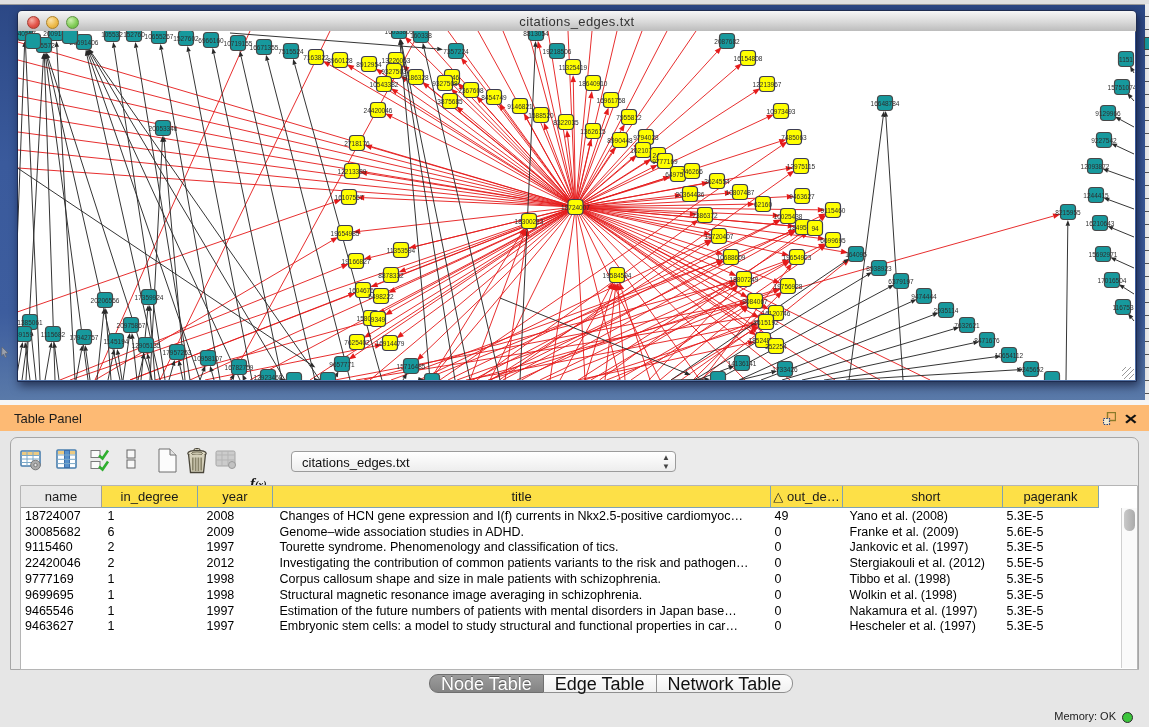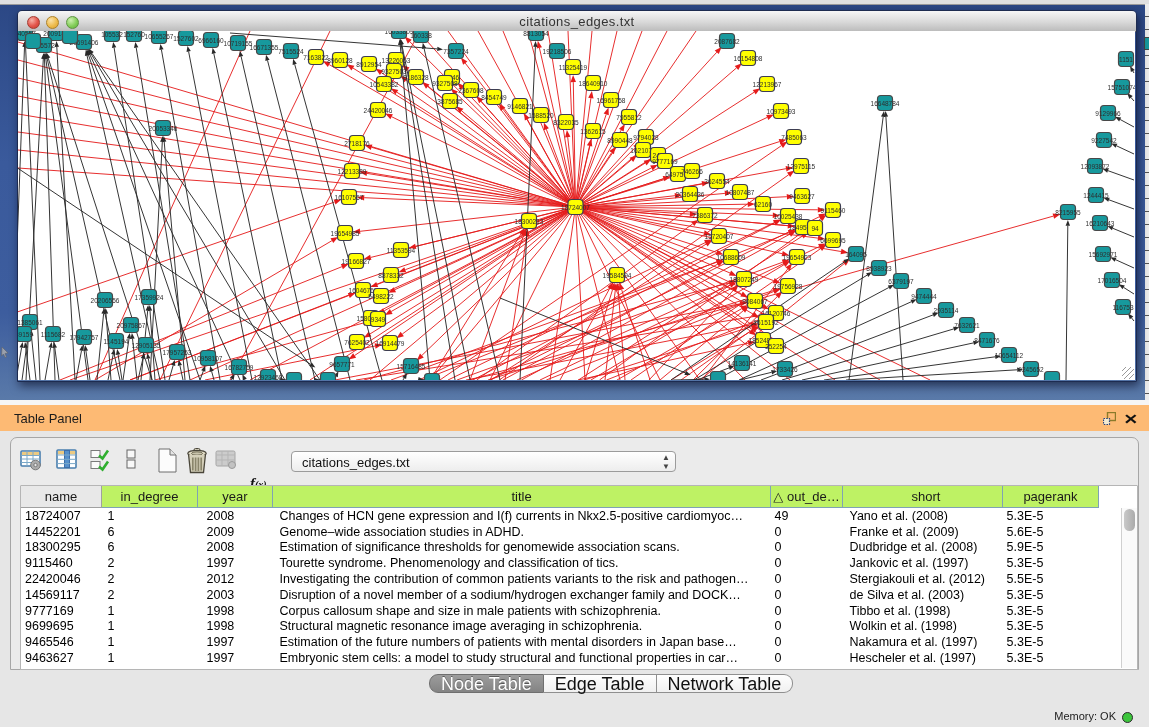--- a/index.html
+++ b/index.html
@@ -26,21 +26,21 @@
 #closeicon{position:absolute;left:1125px;top:411px;font-size:14px;font-weight:bold;color:#111;transform:scaleX(1.25);}
 #panelbg{position:absolute;left:0;top:431px;width:1149px;height:296px;background:#e6e6e6;}
 #inner{position:absolute;left:10px;top:437px;width:1127px;height:231px;background:#ebebeb;
  border:1px solid #a6a6a6;border-radius:7px 7px 0 0;}
 #toolbar{position:absolute;left:0;top:0;width:100%;height:47px;}
 #combo{position:absolute;left:280px;top:13px;width:385px;height:21px;background:linear-gradient(#ffffff,#ededed);
  border:1px solid #9b9b9b;border-radius:4px;font-size:13px;color:#111;line-height:21px;padding-left:10px;box-sizing:border-box;}
 #combo .arrows{position:absolute;right:5px;top:1px;font-size:8px;color:#444;line-height:9px;text-align:center;}
 #tablewrap{position:absolute;left:9px;top:47px;width:1116px;height:183px;background:#fff;border:1px solid #b5b5b5;border-radius:1px;}
 table{border-collapse:collapse;table-layout:fixed;width:1077px;font-size:12.5px;}
-th{height:21px;background:#bef264;border-right:1px solid #7fa2b4;border-bottom:1px solid #7fa2b4;
+th{height:21px;background:#fde047;border-right:1px solid #7fa2b4;border-bottom:1px solid #7fa2b4;
  font-weight:normal;font-size:13px;color:#1a1a1a;padding:0;overflow:hidden;white-space:nowrap;}
 th.first{background:#e8e8e8;border-right:1px solid #a0a0a0;border-bottom:1px solid #a0a0a0;}
 td{height:15.8px;padding:0 0 0 4px;overflow:hidden;white-space:nowrap;color:#000;}
 .c1{width:80px;}.c2{width:95px;}.c3{width:74px;}.c4{width:497px;}.c5{width:71px;}.c6{width:152px;padding-left:7px;}.c7{width:95px;}td.c2{padding-left:6px;}td.c3{padding-left:9px;}td.c4{padding-left:7px;margin-top:15px;}
 #vscroll{position:absolute;right:0;top:22px;width:15px;height:160px;border-left:1px solid #d0d0d0;background:#fafafa;}
 #thumb{position:absolute;left:2px;top:1px;width:11px;height:22px;background:linear-gradient(90deg,#c9c9c9,#ababab);border-radius:6px;}
 #tabs{position:absolute;left:429px;top:674px;height:19px;display:flex;font-size:18px;}
 .tab{border:1px solid #8f8f8f;border-left:none;background:linear-gradient(#fefefe,#f0f0f0);color:#111;
  line-height:18px;padding:0 11px;}
 .tab.sel{background:linear-gradient(#9d9d9d,#838383);color:#fff;border:1px solid #6f6f6f;
@@ -872,63 +872,45 @@
 <tr>
             <td class="c1">18724007</td>
             <td class="c2">1</td>
             <td class="c3">2008</td>
             <td class="c4">Changes of HCN gene expression and I(f) currents in Nkx2.5-positive cardiomyoc…</td>
             <td class="c5">49</td>
             <td class="c6">Yano et al. (2008)</td>
             <td class="c7">5.3E-5</td>
           </tr>
 <tr>
-            <td class="c1">14452201</td>
+            <td class="c1">30085682</td>
             <td class="c2">6</td>
             <td class="c3">2009</td>
             <td class="c4">Genome–wide association studies in ADHD.</td>
             <td class="c5">0</td>
             <td class="c6">Franke et al. (2009)</td>
             <td class="c7">5.6E-5</td>
-          </tr>
-<tr>
-            <td class="c1">18300295</td>
-            <td class="c2">6</td>
-            <td class="c3">2008</td>
-            <td class="c4">Estimation of significance thresholds for genomewide association scans.</td>
-            <td class="c5">0</td>
-            <td class="c6">Dudbridge et al. (2008)</td>
-            <td class="c7">5.9E-5</td>
           </tr>
 <tr>
             <td class="c1">9115460</td>
             <td class="c2">2</td>
             <td class="c3">1997</td>
             <td class="c4">Tourette syndrome. Phenomenology and classification of tics.</td>
             <td class="c5">0</td>
             <td class="c6">Jankovic et al. (1997)</td>
             <td class="c7">5.3E-5</td>
           </tr>
 <tr>
             <td class="c1">22420046</td>
             <td class="c2">2</td>
             <td class="c3">2012</td>
             <td class="c4">Investigating the contribution of common patients variants to the risk and pathogen…</td>
             <td class="c5">0</td>
             <td class="c6">Stergiakouli et al. (2012)</td>
             <td class="c7">5.5E-5</td>
-          </tr>
-<tr>
-            <td class="c1">14569117</td>
-            <td class="c2">2</td>
-            <td class="c3">2003</td>
-            <td class="c4">Disruption of a novel member of a sodium/hydrogen exchanger family and DOCK…</td>
-            <td class="c5">0</td>
-            <td class="c6">de Silva et al. (2003)</td>
-            <td class="c7">5.3E-5</td>
           </tr>
 <tr>
             <td class="c1">9777169</td>
             <td class="c2">1</td>
             <td class="c3">1998</td>
             <td class="c4">Corpus callosum shape and size in male patients with schizophrenia.</td>
             <td class="c5">0</td>
             <td class="c6">Tibbo et al. (1998)</td>
             <td class="c7">5.3E-5</td>
           </tr>

